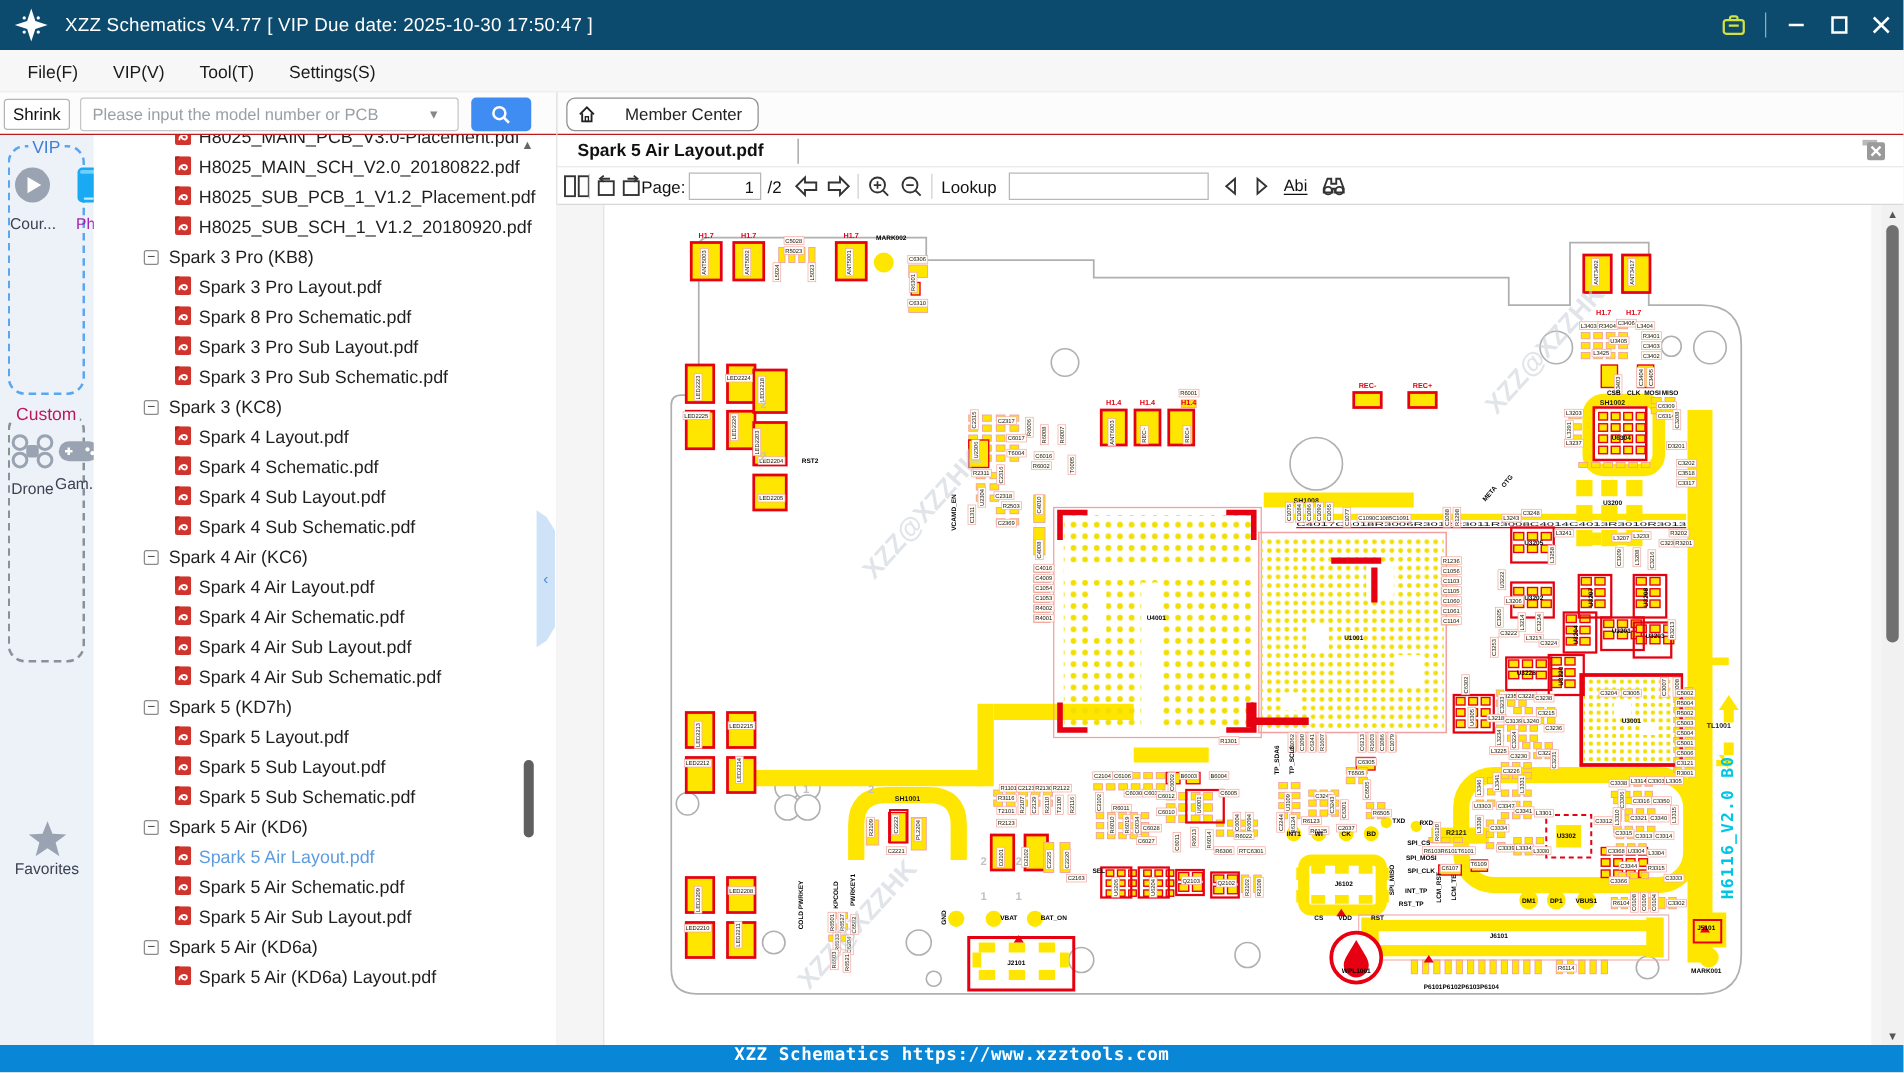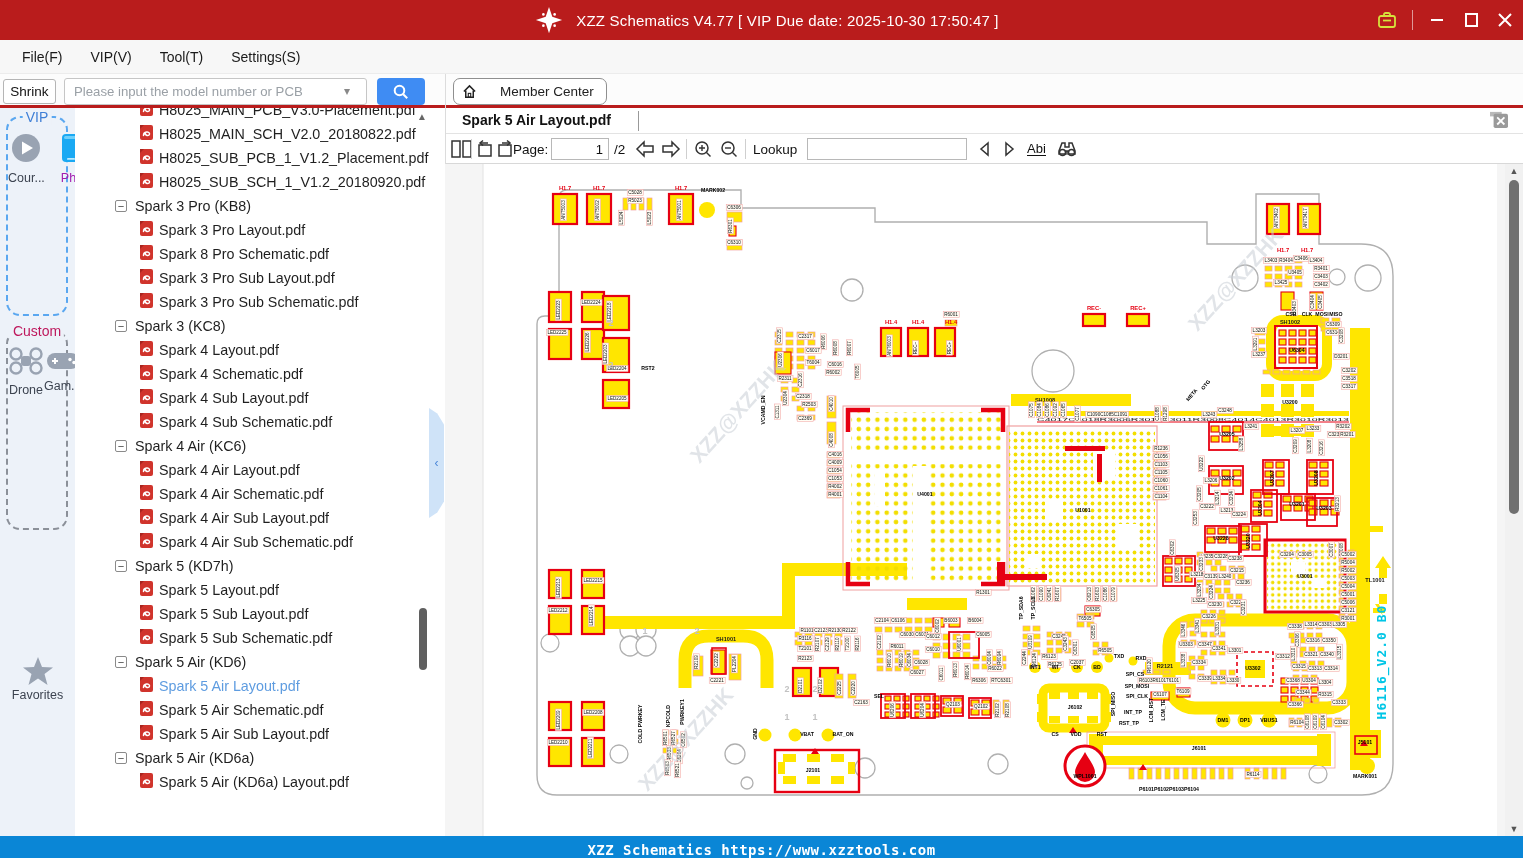--- a/index.html
+++ b/index.html
@@ -1,31 +1,31 @@
 <!DOCTYPE html>
 <html><head>
 <meta charset="utf-8">
 <style>
   html,body{margin:0;padding:0;background:#dfe3e8;}
   *{box-sizing:border-box;}
   #app{position:relative;width:1523px;height:858px;background:#fff;overflow:hidden;
        font-family:"Liberation Sans",sans-serif;-webkit-font-smoothing:antialiased;}
   .abs{position:absolute;}
   
-  .titlebar{left:0;top:0;width:1523px;height:40px;background:#b91c1c;display:flex;align-items:center;justify-content:center;}
+  .titlebar{left:0;top:0;width:1523px;height:40px;background:#0c4a6e;display:flex;align-items:center;}
   .titlebar .logo{margin-left:10px;width:30px;height:30px;}
   .titlebar .title{color:#fff;font-size:15px;margin-left:12px;letter-spacing:.2px;}
   .win-controls{position:absolute;right:8px;top:0;height:40px;display:flex;align-items:center;gap:14px;}
   .win-sep{width:1px;height:20px;background:rgba(255,255,255,.55);}
   
   .menubar{left:0;top:40px;width:1523px;height:34px;background:#f7f7f7;border-bottom:1px solid #ececec;
            display:flex;align-items:center;padding-left:8px;}
   .menubar .mi{padding:0 14px;font-size:14px;color:#1a1a1a;height:34px;line-height:34px;cursor:default;}
   
-  .searchrow{left:0;top:74px;width:1523px;height:34px;background:#fcfcfc;border-bottom:3px solid #b91c1c;}
+  .searchrow{left:0;top:74px;width:1523px;height:34px;background:#fcfcfc;border-bottom:1px solid #b91c1c;}
   .shrink-btn{position:absolute;left:3px;top:5px;width:53px;height:25px;background:#fff;border:1px solid #b5b5b5;
               border-radius:3px;font-size:13.5px;color:#111;}
   .model-input{position:absolute;left:64px;top:4px;width:303px;height:27px;border:1px solid #c6c6c6;border-radius:3px;
                background:#fff;font-size:13.2px;color:#333;padding:0 26px 0 9px;font-family:"Liberation Sans",sans-serif;}
   .model-input::placeholder{color:#9aa0a6;}
   .input-chev{position:absolute;left:344px;top:10px;font-size:12px;color:#888;pointer-events:none;}
   .search-btn{position:absolute;left:377px;top:4px;width:48px;height:27px;background:#3f8cf3;border:none;border-radius:4px;
               display:flex;align-items:center;justify-content:center;cursor:pointer;}
   .member-btn{position:absolute;left:453px;top:4px;height:27px;padding:0 12px 0 8px;background:#fff;
               border:1.5px solid #8f8f8f;border-radius:7px;display:flex;align-items:center;gap:23px;font-size:13.5px;color:#222;}
@@ -67,21 +67,21 @@
   .tb-label{font-size:13.5px;color:#111;}
   .tbsep{position:absolute;top:5px;width:1px;height:20px;background:#cfcfcf;}
   .page-input{width:58px;height:22px;border:1px solid #b8b8b8;font-size:13px;text-align:right;padding:0 5px;color:#111;background:#fff;font-family:"Liberation Sans",sans-serif;}
   .lookup-input{width:160px;height:22px;border:1px solid #b8b8b8;font-size:13px;padding:0 5px;color:#111;background:#fff;font-family:"Liberation Sans",sans-serif;}
   .abi{font-size:13px;color:#111;border-bottom:1px solid #111;line-height:13px;}
   .canvas{left:445px;top:164px;width:1060px;height:672px;background:#f5f5f5;overflow:hidden;}
   .vscroll{left:1505px;top:164px;width:18px;height:672px;background:#f1f1f1;}
   .vthumb{position:absolute;left:4px;top:16px;width:10px;height:334px;background:#707070;border-radius:5px;}
   .varrow{position:absolute;left:0;width:18px;text-align:center;font-size:9px;color:#555;}
   
-  .statusbar{left:0;top:836px;width:1523px;height:22px;background:#0a86d6;display:flex;align-items:flex-end;justify-content:center;}
+  .statusbar{left:0;top:836px;width:1523px;height:22px;background:#0a86d6;display:flex;align-items:flex-start;justify-content:center;}
   .statusbar span{color:#fff;font-family:"DejaVu Sans Mono",monospace;font-weight:bold;font-size:14px;letter-spacing:.5px;}
 </style>
 </head>
 <body>
 
 <div id="app">
 
   <div class="abs titlebar">
     <svg class="logo" viewBox="0 0 32 32">
       <path d="M16 2 L19.5 12.5 L30 16 L19.5 19.5 L16 30 L12.5 19.5 L2 16 L12.5 12.5 Z" fill="#fff"></path>

